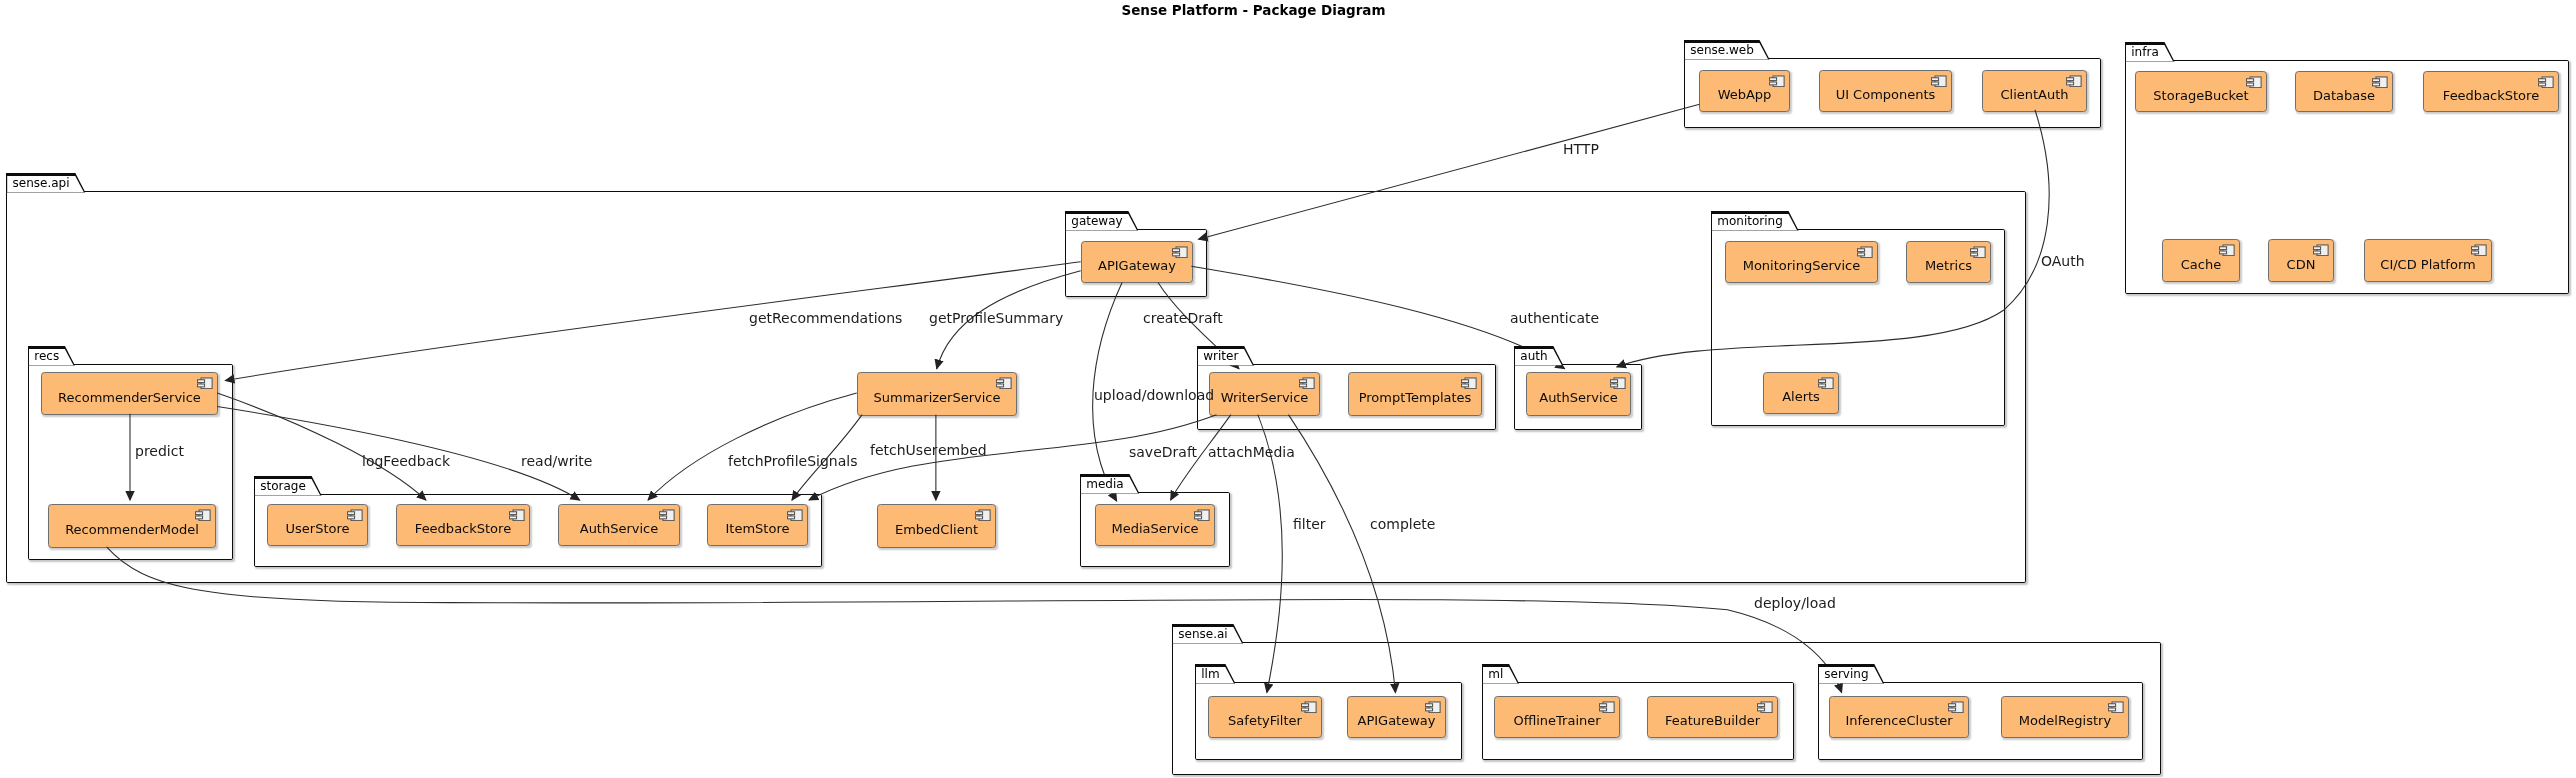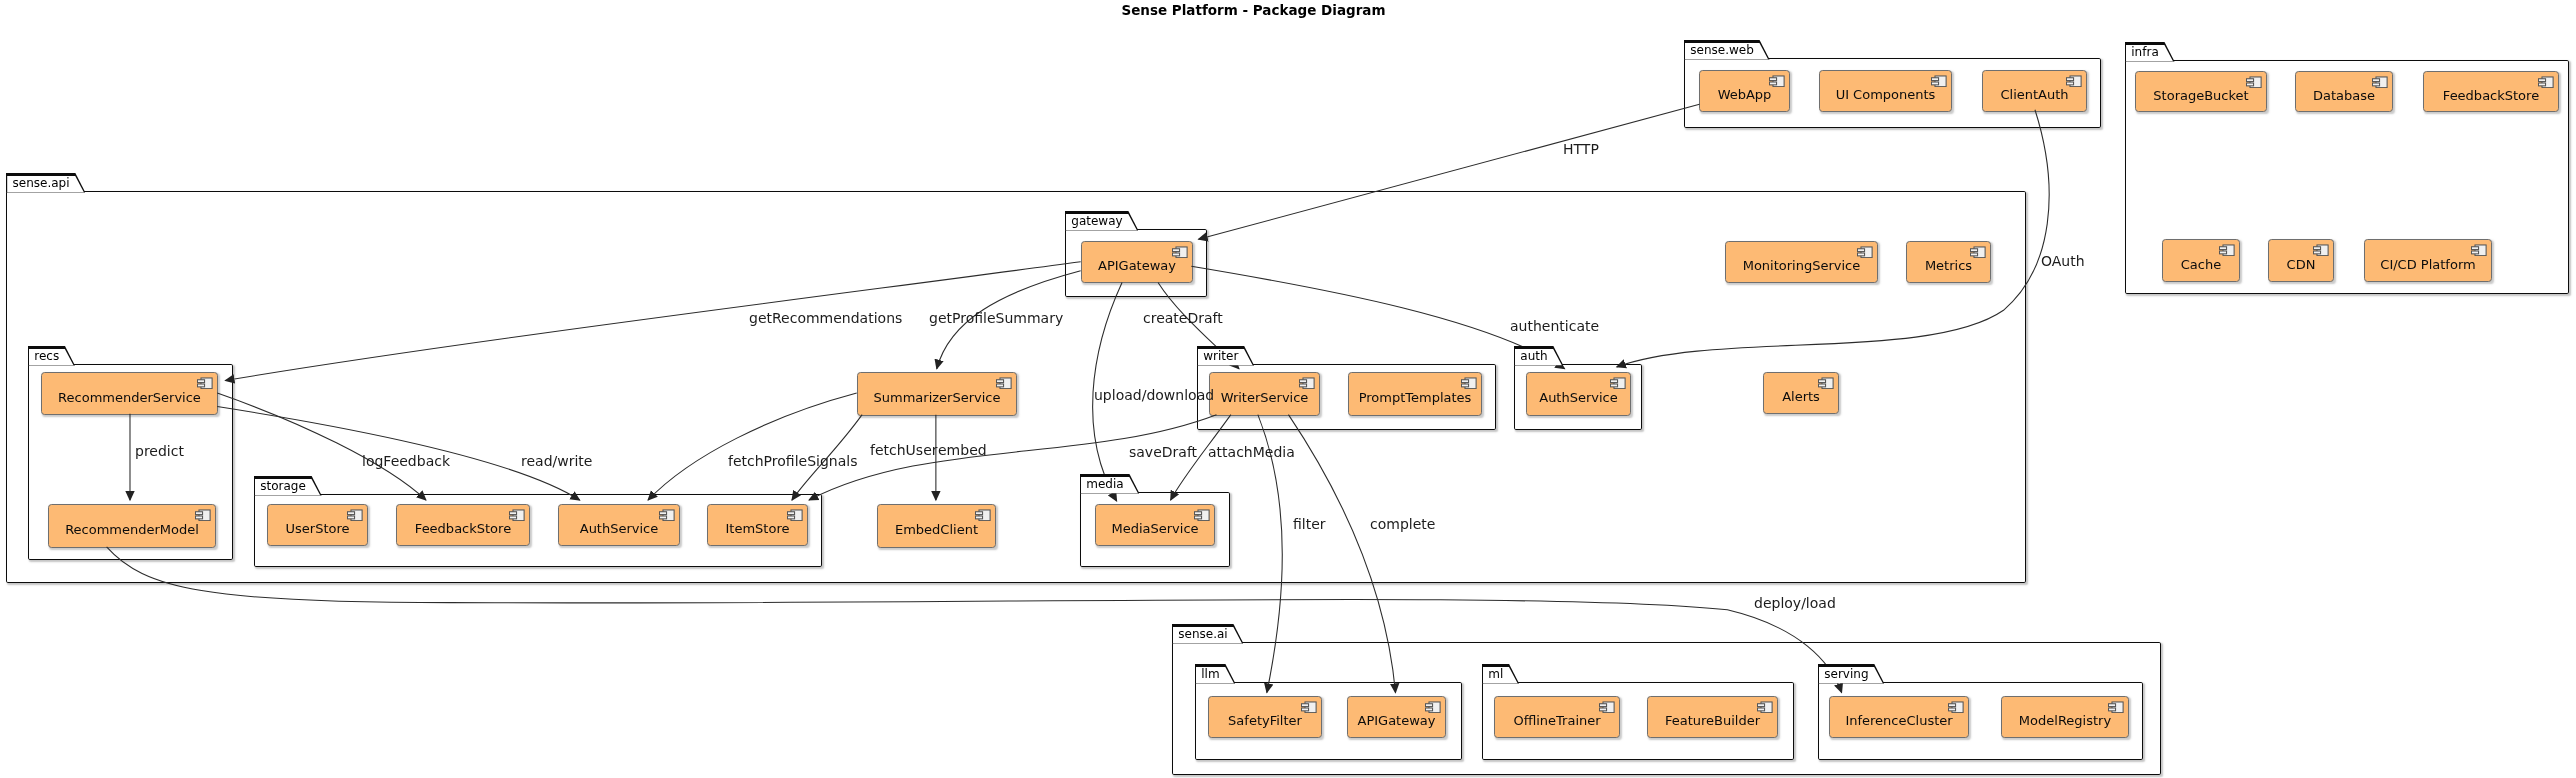--- a/index.html
+++ b/index.html
@@ -44,20 +44,23 @@
   </div>
 
   <div class="pkg" style="left:2125px;top:60px;width:442px;height:232px">
     <span class="tab tabz"><span class="tab-in">infra</span></span>
   </div>
 
   <div class="pkg" style="left:1065px;top:229px;width:140px;height:66px">
     <span class="tab tabz"><span class="tab-in">gateway</span></span>
   </div>
 
+  <div class="pkg" style="left:1711px;top:229px;width:292px;height:195px">
+    <span class="tab tabz"><span class="tab-in">monitoring</span></span>
+  </div>
 
   <div class="pkg" style="left:28px;top:364px;width:203px;height:194px">
     <span class="tab tabz"><span class="tab-in">recs</span></span>
   </div>
 
 
   <div class="pkg" style="left:1197px;top:364px;width:297px;height:64px">
     <span class="tab tabz"><span class="tab-in">writer</span></span>
   </div>
 
@@ -376,21 +379,21 @@
       <path marker-end="url(#arrow)" d="M 1432,461 C 1505,570 1542,672 1551,770"></path>
       <path marker-end="url(#arrow)" d="M 118,608 C 160,655 230,670 500,670 C 1100,673 1700,656 1920,678 C 2000,697 2035,736 2047,770"></path>
     </g>
   </svg>
 
   <span class="elabel" style="left:1563px;top:141px">HTTP</span>
   <span class="elabel" style="left:2041px;top:253px">OAuth</span>
   <span class="elabel" style="left:749px;top:310px">getRecommendations</span>
   <span class="elabel" style="left:929px;top:310px">getProfileSummary</span>
   <span class="elabel" style="left:1143px;top:310px">createDraft</span>
-  <span class="elabel" style="left:1510px;top:318px">authenticate</span>
+  <span class="elabel" style="left:1510px;top:310px">authenticate</span>
   <span class="elabel" style="left:1094px;top:387px">upload/download</span>
   <span class="elabel" style="left:135px;top:443px">predict</span>
   <span class="elabel" style="left:362px;top:453px">logFeedback</span>
   <span class="elabel" style="left:521px;top:453px">read/write</span>
   <span class="elabel" style="left:728px;top:453px">fetchProfileSignals</span>
   <span class="elabel" style="left:870px;top:442px">fetchUser</span>
   <span class="elabel" style="left:938px;top:442px">embed</span>
   <span class="elabel" style="left:1129px;top:444px">saveDraft</span>
   <span class="elabel" style="left:1208px;top:444px">attachMedia</span>
   <span class="elabel" style="left:1293px;top:516px">filter</span>

